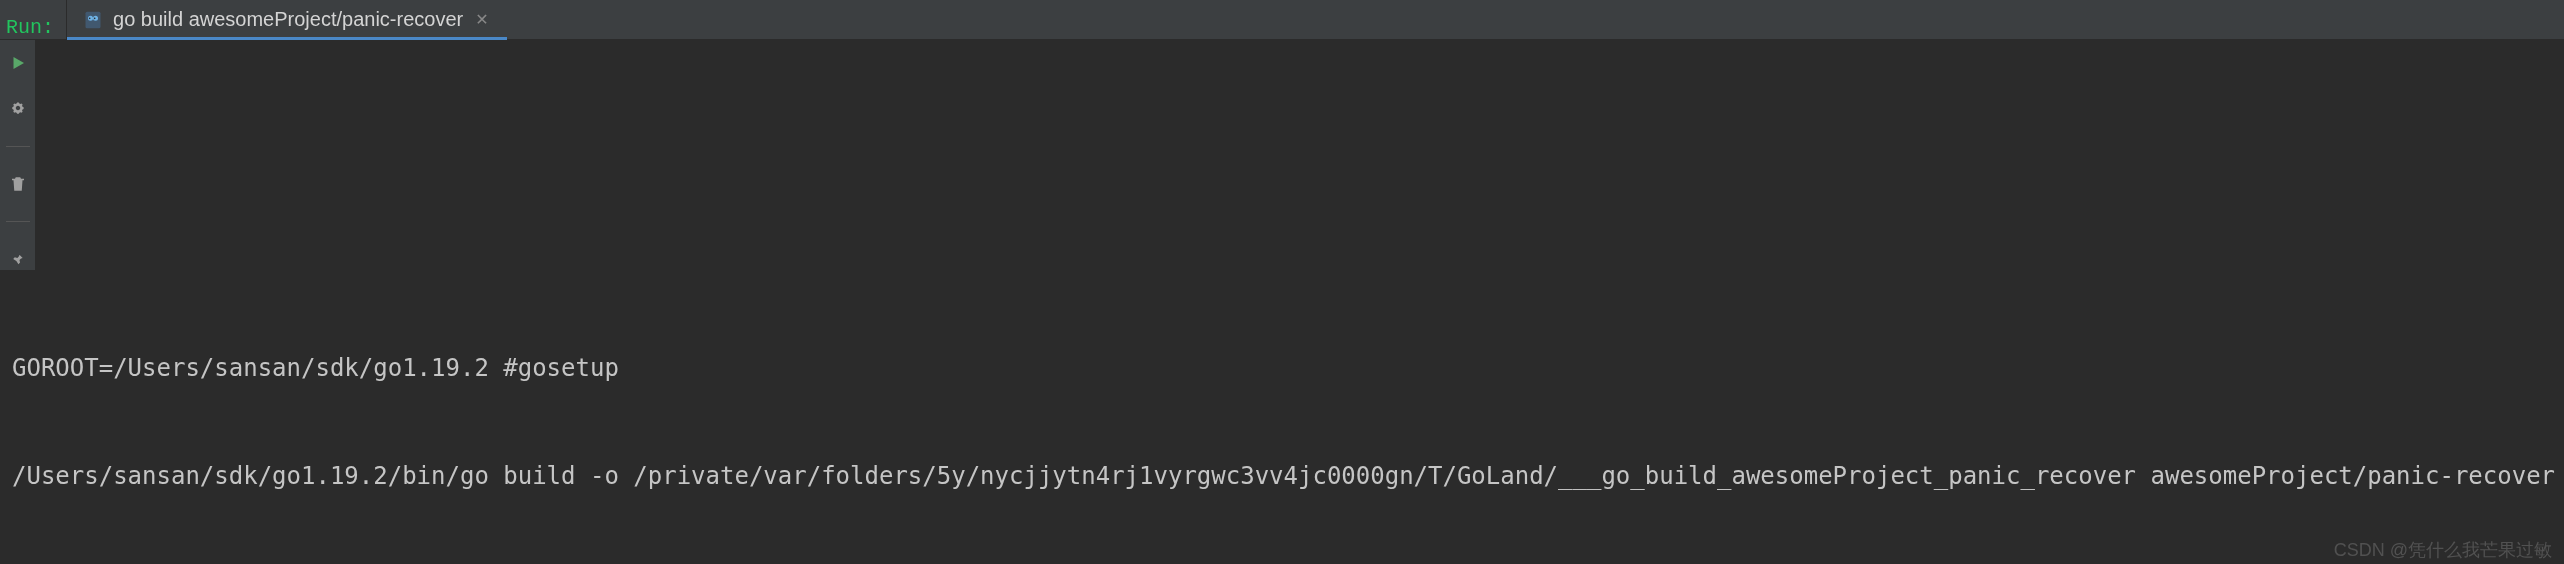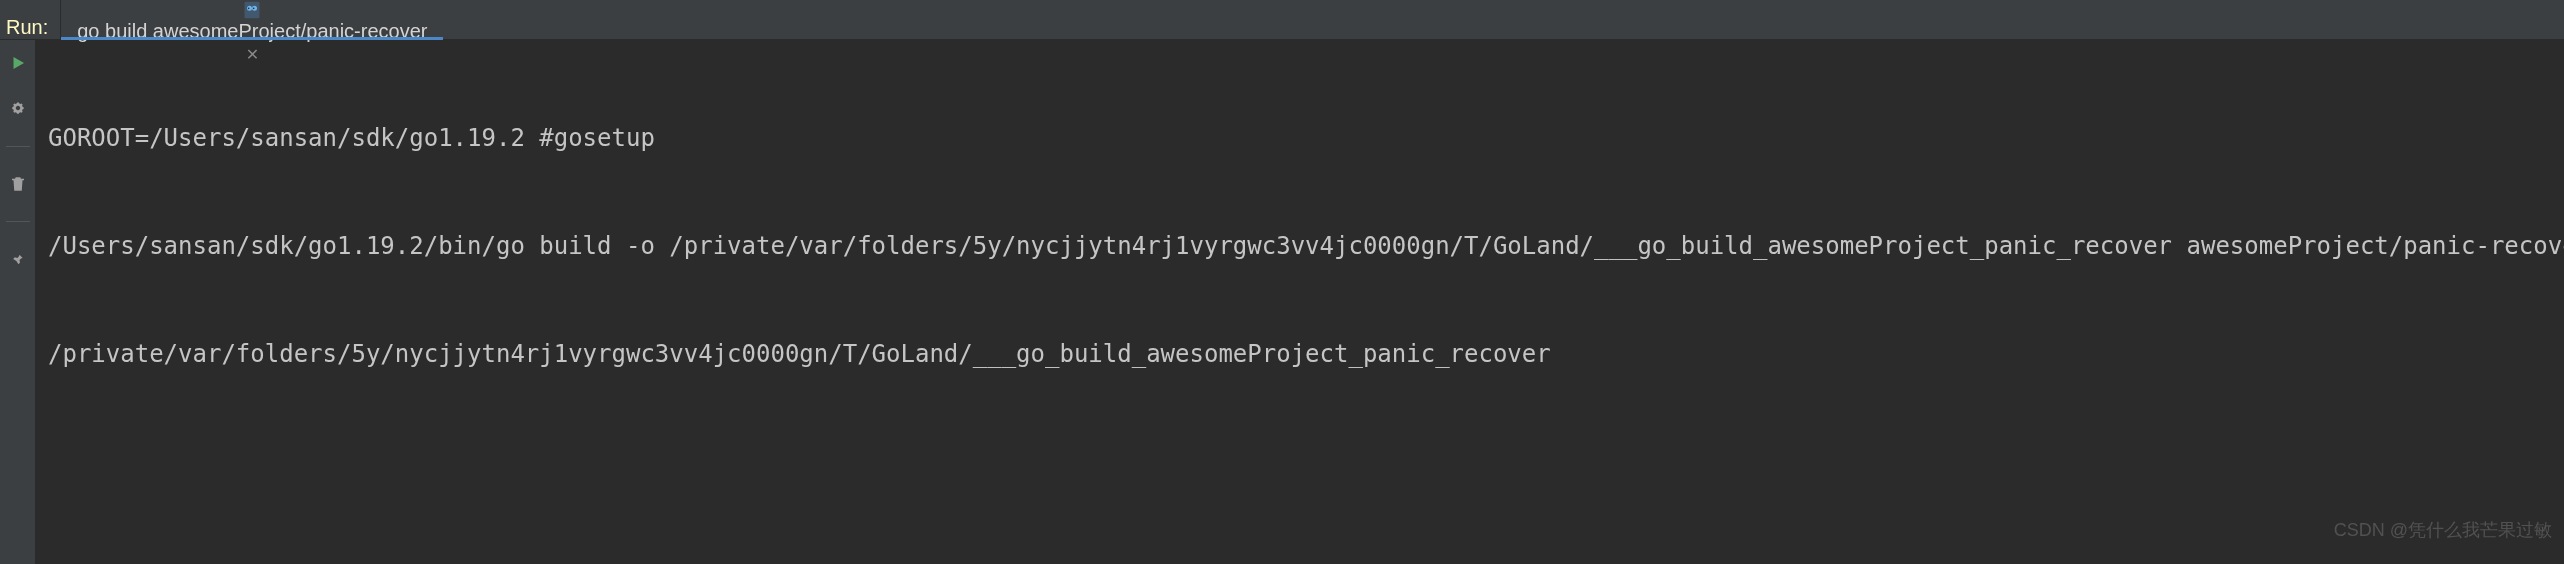--- a/index.html
+++ b/index.html
@@ -17,36 +17,37 @@
       position: relative;
     }
     .top-bar {
       display: flex;
       align-items: center;
       height: 40px;
       background: #3c3f41;
       border-bottom: 1px solid #2b2b2b;
     }
     .run-label {
-      color: #fef9c3;
+      color: #22c55e;
       font-size: 20px;
       padding: 16px 12px 0 6px;
       border-right: 1px solid #2b2b2b;
       height: 100%;
       display: flex;
       align-items: center;
+      font-family: Liberation Mono, monospace;
     }
     .tab {
       display: flex;
       align-items: center;
+      gap: 10px;
       padding: 0 16px;
       height: 100%;
       position: relative;
       cursor: pointer;
-      flex-direction: column;
     }
     .tab.active::after {
       content: "";
       position: absolute;
       bottom: -1px;
       left: 0;
       right: 0;
       height: 3px;
       background: #4a88c7;
     }
@@ -63,20 +64,21 @@
     }
     .tab-close {
       color: #888;
       font-size: 16px;
       cursor: pointer;
       padding: 2px;
     }
     .main-area {
       display: flex;
       height: calc(100% - 40px);
+      flex-direction: column;
     }
     .gutter {
       width: 36px;
       background: #3c3f41;
       border-right: 1px solid #2b2b2b;
       display: flex;
       flex-direction: column;
       align-items: center;
       padding-top: 12px;
       gap: 24px;
@@ -104,21 +106,21 @@
       line-height: 1.5;
       color: #c5c5c5;
       white-space: pre;
       overflow: hidden;
     }
     .console-line {
       white-space: pre;
     }
     .watermark {
       position: absolute;
-      bottom: 22px;
+      bottom: 2px;
       right: 12px;
       font-size: 18px;
       color: rgba(180,180,180,0.28);
       font-family: -apple-system, sans-serif;
     }
   </style>
 </head>
 <body>
 
 <div class="top-bar">

